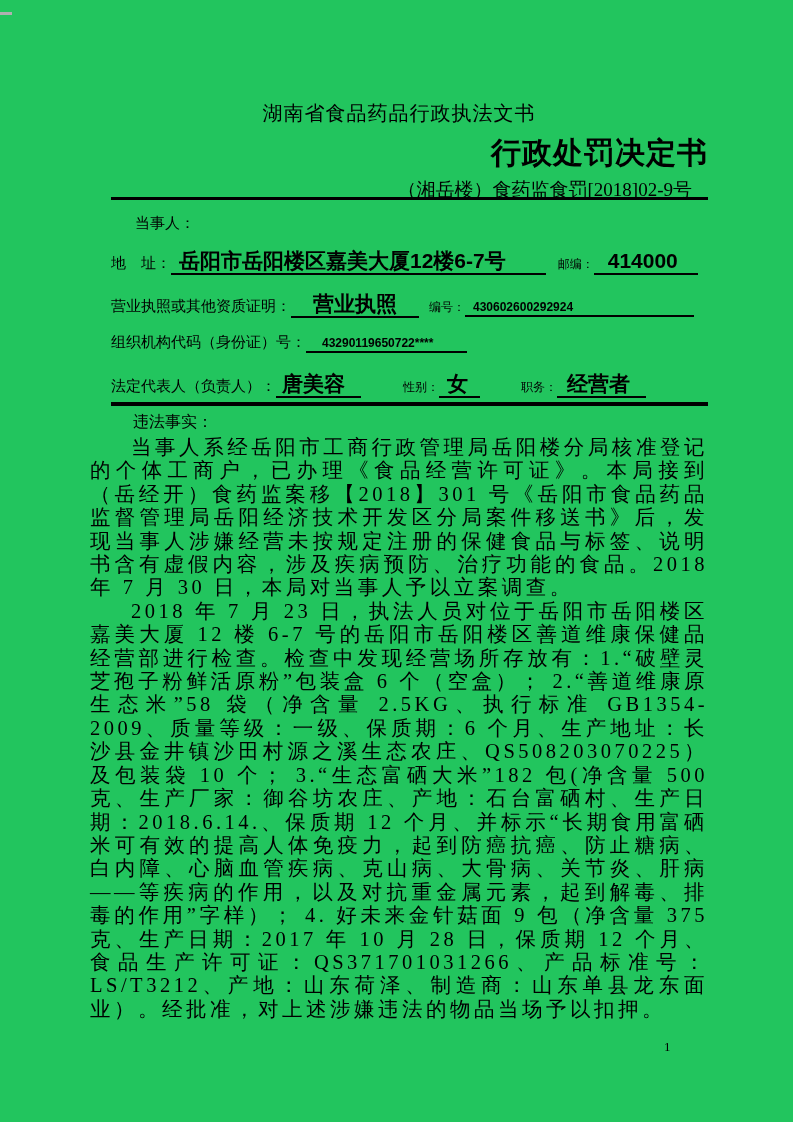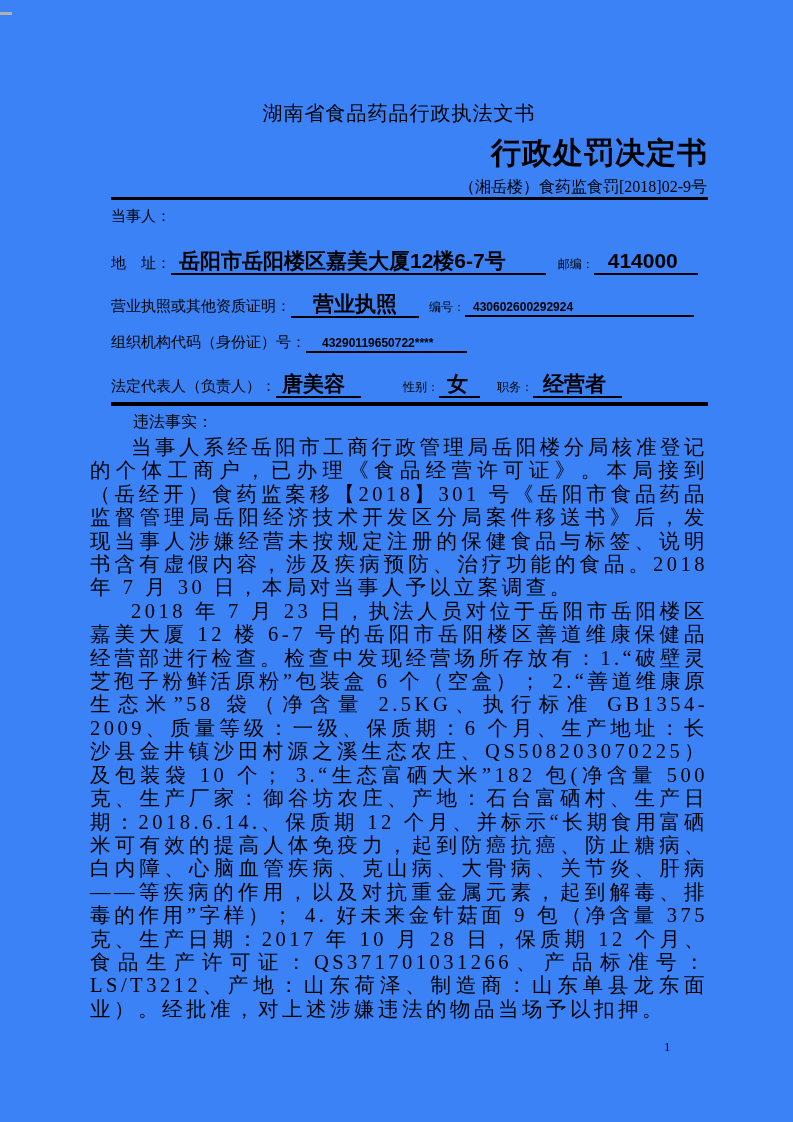--- a/index.html
+++ b/index.html
@@ -4,21 +4,21 @@
 <style>
   html, body {
     margin: 0;
     padding: 0;
     background: #ffffff;
   }
   .page {
     position: relative;
     width: 793px;
     height: 1122px;
-    background: #3b82f6;
+    background: #22c55e;
     overflow: hidden;
     font-family: "Liberation Serif", "DejaVu Serif", serif;
     color: #000000;
   }
   .scan-artifact {
     position: absolute;
     left: 0;
     top: 12px;
     width: 12px;
     height: 3px;
@@ -47,22 +47,22 @@
     width: 100%;
     text-align: right;
     font-size: 30px;
     font-weight: 700;
     letter-spacing: 1px;
     white-space: nowrap;
   }
   .doc-number {
     position: absolute;
     top: 177px;
-    right: 1px;
-    font-size: 16px;
+    right: 16px;
+    font-size: 19px;
     white-space: nowrap;
   }
   .rule {
     position: absolute;
     left: 21px;
     right: 0;
     background: #000;
   }
   .rule-top { top: 197px; height: 3px; }
   .rule-bottom { top: 402px; height: 4px; }
@@ -85,21 +85,21 @@
     font-weight: 700;
     border-bottom: 2px solid #000;
     padding: 0 8px 1px 8px;
     white-space: nowrap;
     line-height: 1.1;
   }
   .fs21 { font-size: 21px; }
   .fs20 { font-size: 12px; }
   .grow { flex: 1; }
 
-  .row-party    { top: 207px; }
+  .row-party    { top: 214px; margin-left: 24px; }
   .row-address  { top: 249px; }
   .row-license  { top: 292px; }
   .row-orgcode  { top: 333px; }
   .row-legalrep { top: 372px; }
 
   .facts-label {
     position: absolute;
     left: 43px;
     top: 412px;
     font-size: 16px;
@@ -163,21 +163,21 @@
     <div class="frow row-orgcode">
       <span class="flabel">组织机构代码（身份证）号：</span>
       <span class="fvalue fs20" style="padding:0 34px 1px 16px;">43290119650722****</span>
     </div>
 
     <div class="frow row-legalrep">
       <span class="flabel">法定代表人（负责人）：</span>
       <span class="fvalue fs21" style="padding:0 16px 1px 6px;">唐美容</span>
       <span class="flabel small" style="margin-left:42px;">性别：</span>
       <span class="fvalue fs21" style="padding:0 12px 1px 8px;">女</span>
-      <span class="flabel small" style="padding-left:17px;">职务：</span>
+      <span class="flabel small" style="margin-left:24px;padding-left:17px;">职务：</span>
       <span class="fvalue fs21" style="padding:0 16px 1px 10px;">经营者</span>
     </div>
 
     <div class="rule rule-bottom"></div>
 
     <div class="facts-label">违法事实：</div>
 
     <div class="facts-body">
       <p>当事人系经岳阳市工商行政管理局岳阳楼分局核准登记的个体工商户，已办理《食品经营许可证》。本局接到（岳经开）食药监案移【2018】301 号《岳阳市食品药品监督管理局岳阳经济技术开发区分局案件移送书》后，发现当事人涉嫌经营未按规定注册的保健食品与标签、说明书含有虚假内容，涉及疾病预防、治疗功能的食品。2018 年 7 月 30 日，本局对当事人予以立案调查。</p>
       <p>2018 年 7 月 23 日，执法人员对位于岳阳市岳阳楼区嘉美大厦 12 楼 6-7 号的岳阳市岳阳楼区善道维康保健品经营部进行检查。检查中发现经营场所存放有：1.“破壁灵芝孢子粉鲜活原粉”包装盒 6 个（空盒）； 2.“善道维康原生态米”58 袋（净含量 2.5KG、执行标准 GB1354-2009、质量等级：一级、保质期：6 个月、生产地址：长沙县金井镇沙田村源之溪生态农庄、QS508203070225）及包装袋 10 个； 3.“生态富硒大米”182 包(净含量 500 克、生产厂家：御谷坊农庄、产地：石台富硒村、生产日期：2018.6.14.、保质期 12 个月、并标示“长期食用富硒米可有效的提高人体免疫力，起到防癌抗癌、防止糖病、白内障、心脑血管疾病、克山病、大骨病、关节炎、肝病——等疾病的作用，以及对抗重金属元素，起到解毒、排毒的作用”字样）； 4. 好未来金针菇面 9 包（净含量 375 克、生产日期：2017 年 10 月 28 日，保质期 12 个月、食品生产许可证：QS371701031266、产品标准号：LS/T3212、产地：山东荷泽、制造商：山东单县龙东面业）。经批准，对上述涉嫌违法的物品当场予以扣押。</p>

